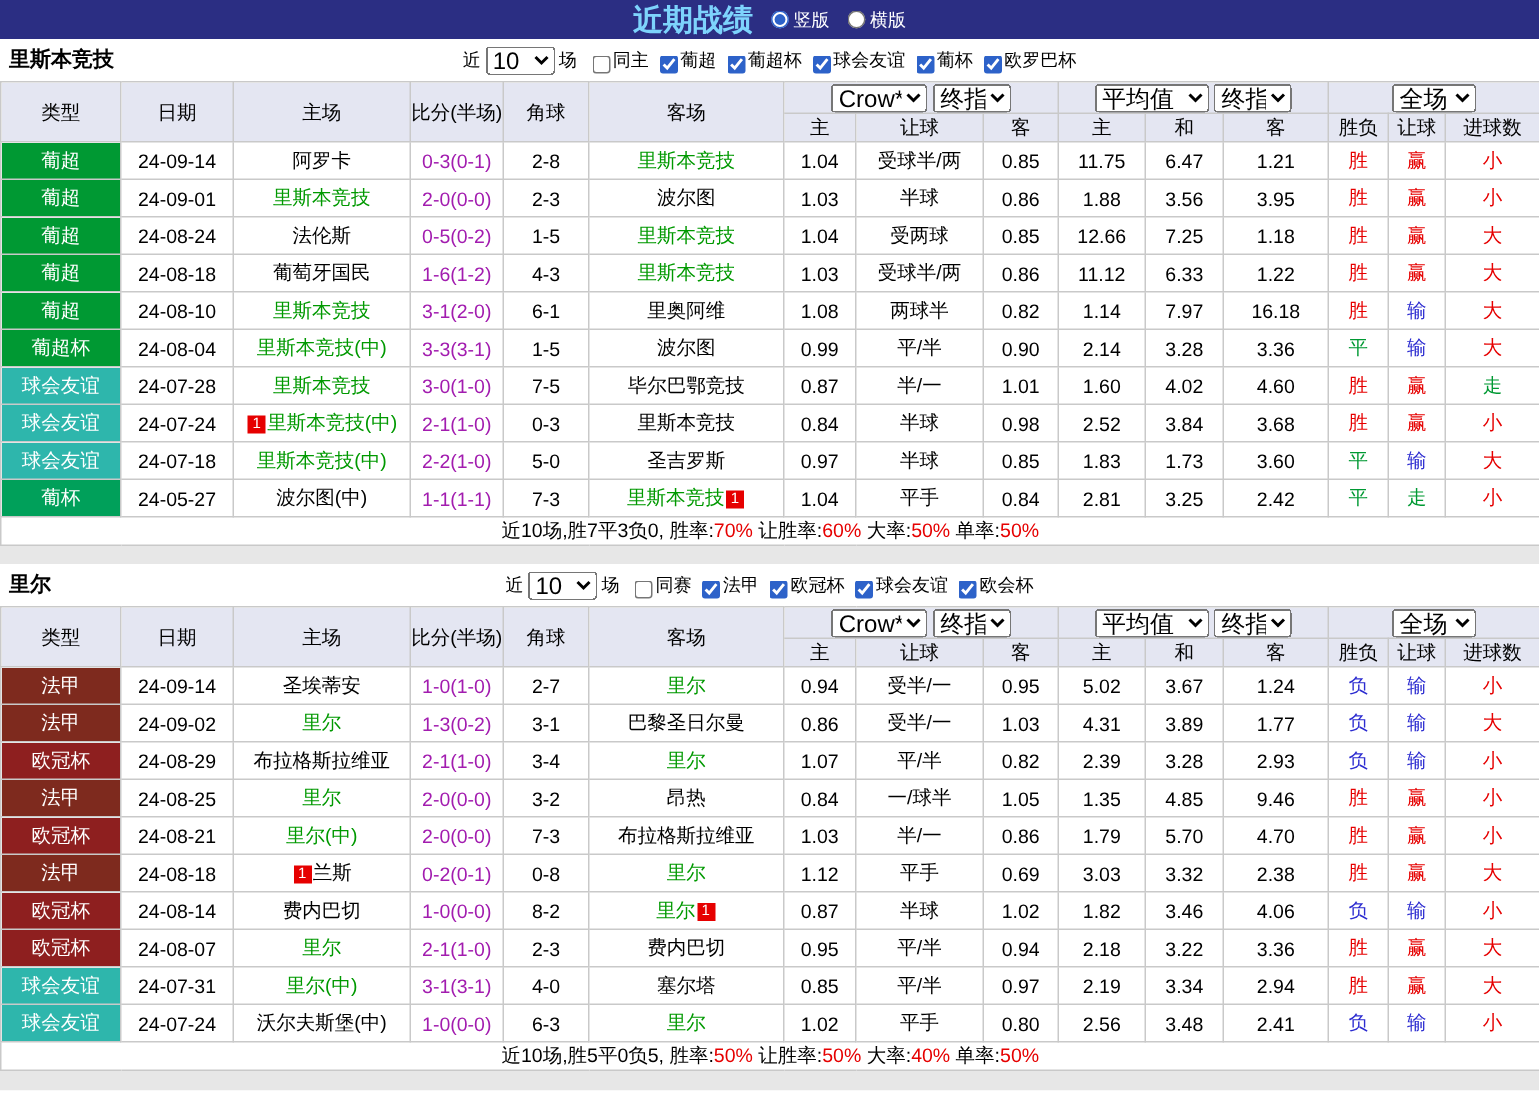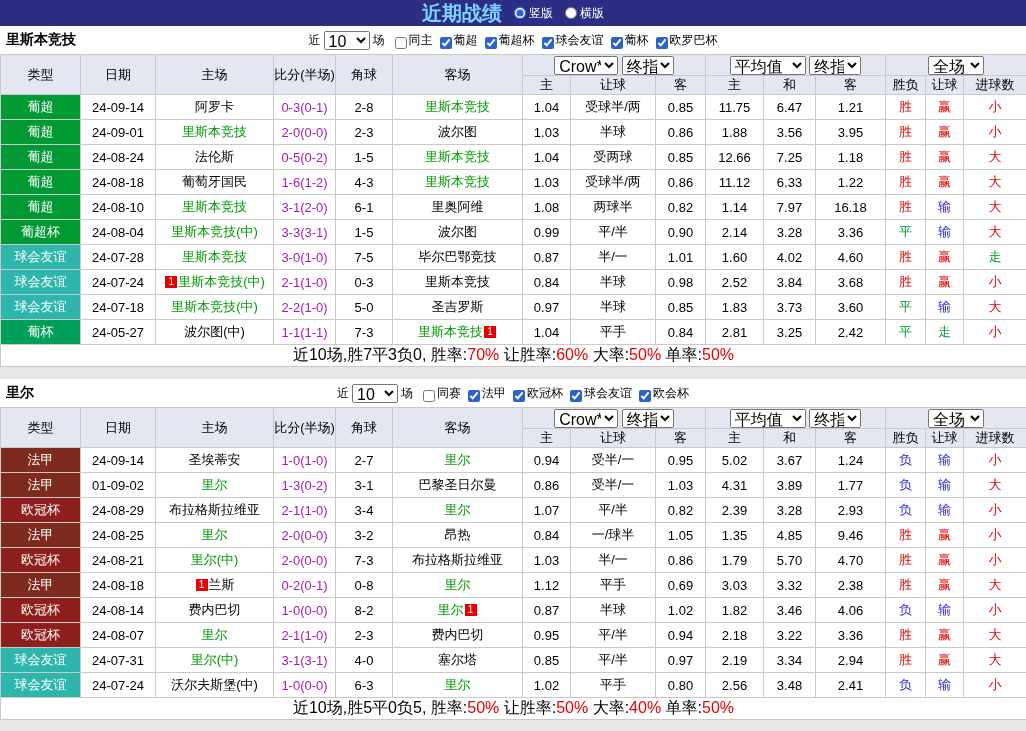--- a/index.html
+++ b/index.html
@@ -28,21 +28,21 @@
 .grid tbody td{height:25px}
 .ddcell select{vertical-align:middle}
 td.league{color:#fff}
 .tname{cursor:pointer}
 .focus{color:#009900}
 td.score{color:#a21caf;cursor:pointer}
 .r{color:#e60000}
 .b{color:#2b2bd0}
 .g{color:#009933}
 .rc{display:inline-block;background:#e60000;color:#fff;font-size:10px;line-height:12px;width:12px;height:12px;text-align:center;vertical-align:1px;margin:0 1px}
-td.summary-cell{height:16px;background:#fff;font-size:16px}
+td.summary-cell{height:16px;background:#fff;font-size:13px}
 .gap{height:12px;background:#e7e7e7}
 .bottom-strip{height:13px;background:#e7e7e7}
 </style>
 </head>
 <body>
 
 <div class="topbar">
   <span class="topbar-title">近期战绩</span>
   <label class="vradio">
     <input type="radio" name="layout-version" checked="" style="">
@@ -281,21 +281,21 @@
   <td class="league" style="background: rgb(46, 182, 172);"><span>球会友谊</span></td>
   <td>24-07-18</td>
   <td class="teamcell home"><span class="tname focus">里斯本竞技(中)</span></td>
   <td class="score">2-2(1-0)</td>
   <td>5-0</td>
   <td class="teamcell away"><span class="tname">圣吉罗斯</span></td>
   <td>0.97</td>
   <td>半球</td>
   <td>0.85</td>
   <td>1.83</td>
-  <td>3.73</td>
+  <td>1.73</td>
   <td>3.60</td>
   <td><span class="res g">平</span></td>
   <td><span class="hdc b">输</span></td>
   <td><span class="gls r">大</span></td>
 </tr>
 
 <tr class="mrow">
   <td class="league" style="background: rgb(0, 160, 90);"><span>葡杯</span></td>
   <td>24-05-27</td>
   <td class="teamcell home"><span class="tname">波尔图(中)</span></td>
@@ -408,21 +408,21 @@
   <td>5.02</td>
   <td>3.67</td>
   <td>1.24</td>
   <td><span class="res b">负</span></td>
   <td><span class="hdc b">输</span></td>
   <td><span class="gls r">小</span></td>
 </tr>
 
 <tr class="mrow">
   <td class="league" style="background: rgb(126, 42, 30);"><span>法甲</span></td>
-  <td>01-09-02</td>
+  <td>24-09-02</td>
   <td class="teamcell home"><span class="tname focus">里尔</span></td>
   <td class="score">1-3(0-2)</td>
   <td>3-1</td>
   <td class="teamcell away"><span class="tname">巴黎圣日尔曼</span></td>
   <td>0.86</td>
   <td>受半/一</td>
   <td>1.03</td>
   <td>4.31</td>
   <td>3.89</td>
   <td>1.77</td>

